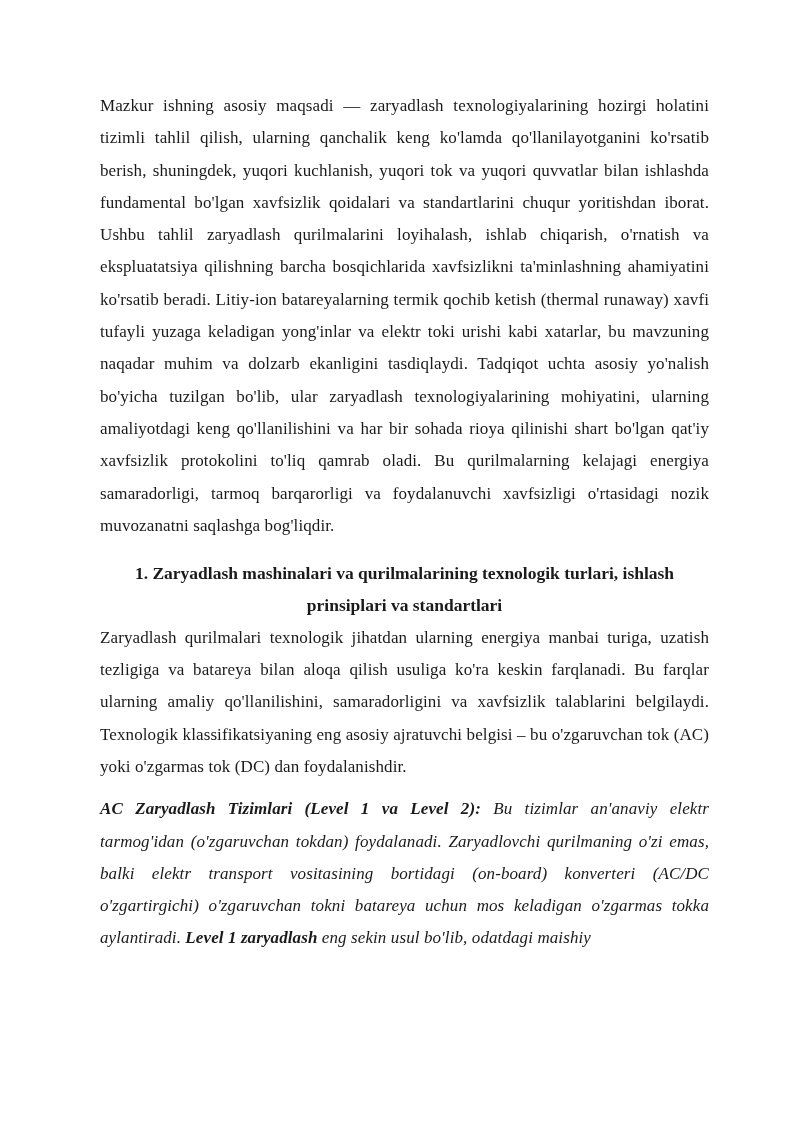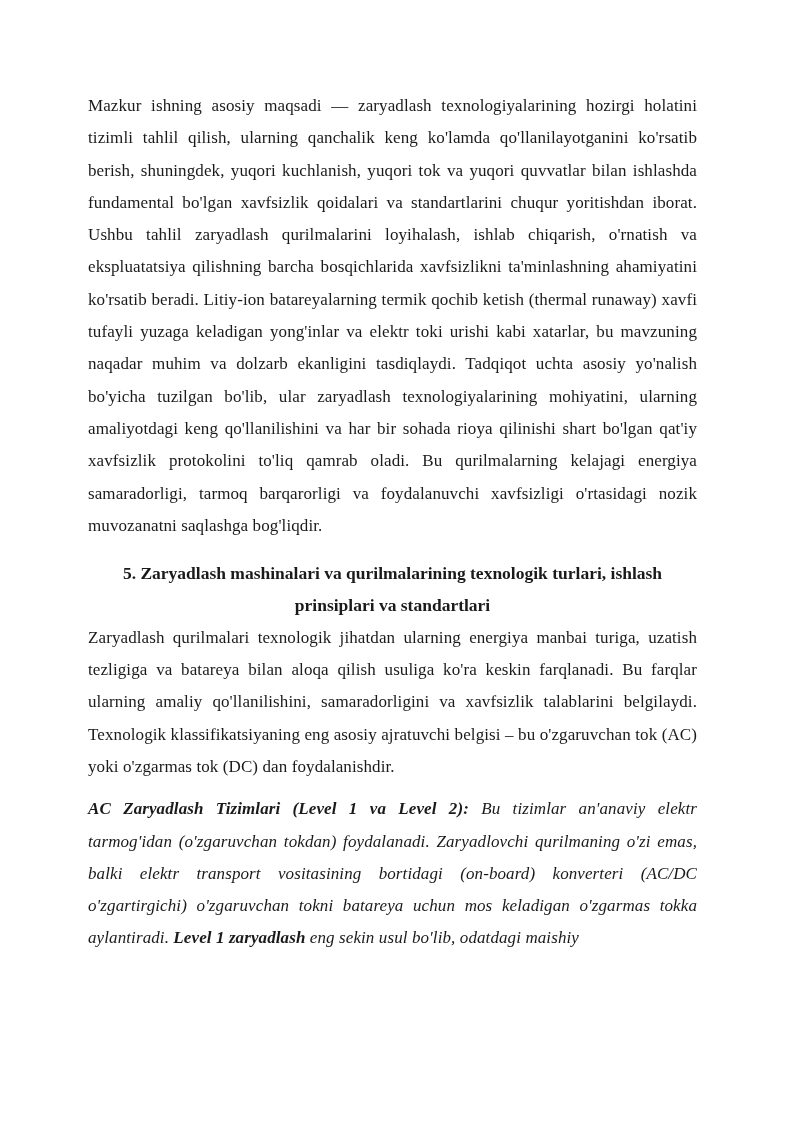--- a/index.html
+++ b/index.html
@@ -12,21 +12,21 @@
     width: 800px;
     height: 1131px;
     margin: 0 auto;
     background: #ffffff;
     overflow: hidden;
     font-family: "Liberation Serif", "DejaVu Serif", serif;
     color: #1a1a1a;
   }
   .page-inner {
     position: absolute;
-    left: 88px;
+    left: 100px;
     top: 90px;
     width: 609px;
   }
   p.body-text {
     margin: 0;
     font-size: 17px;
     line-height: 32.3px;
     text-align: justify;
     letter-spacing: 0.1px;
   }
@@ -46,20 +46,20 @@
   }
 </style>
 </head>
 <body>
 
 <div class="page">
   <div class="page-inner">
 
     <p class="body-text">Mazkur ishning asosiy maqsadi — zaryadlash texnologiyalarining hozirgi holatini tizimli tahlil qilish, ularning qanchalik keng ko'lamda qo'llanilayotganini ko'rsatib berish, shuningdek, yuqori kuchlanish, yuqori tok va yuqori quvvatlar bilan ishlashda fundamental bo'lgan xavfsizlik qoidalari va standartlarini chuqur yoritishdan iborat. Ushbu tahlil zaryadlash qurilmalarini loyihalash, ishlab chiqarish, o'rnatish va ekspluatatsiya qilishning barcha bosqichlarida xavfsizlikni ta'minlashning ahamiyatini ko'rsatib beradi. Litiy-ion batareyalarning termik qochib ketish (thermal runaway) xavfi tufayli yuzaga keladigan yong'inlar va elektr toki urishi kabi xatarlar, bu mavzuning naqadar muhim va dolzarb ekanligini tasdiqlaydi. Tadqiqot uchta asosiy yo'nalish bo'yicha tuzilgan bo'lib, ular zaryadlash texnologiyalarining mohiyatini, ularning amaliyotdagi keng qo'llanilishini va har bir sohada rioya qilinishi shart bo'lgan qat'iy xavfsizlik protokolini to'liq qamrab oladi. Bu qurilmalarning kelajagi energiya samaradorligi, tarmoq barqarorligi va foydalanuvchi xavfsizligi o'rtasidagi nozik muvozanatni saqlashga bog'liqdir.</p>
 
-    <h2 class="section-heading">5. Zaryadlash mashinalari va qurilmalarining texnologik turlari, ishlash prinsiplari va standartlari</h2>
+    <h2 class="section-heading">1. Zaryadlash mashinalari va qurilmalarining texnologik turlari, ishlash prinsiplari va standartlari</h2>
 
     <p class="body-text">Zaryadlash qurilmalari texnologik jihatdan ularning energiya manbai turiga, uzatish tezligiga va batareya bilan aloqa qilish usuliga ko'ra keskin farqlanadi. Bu farqlar ularning amaliy qo'llanilishini, samaradorligini va xavfsizlik talablarini belgilaydi. Texnologik klassifikatsiyaning eng asosiy ajratuvchi belgisi – bu o'zgaruvchan tok (AC) yoki o'zgarmas tok (DC) dan foydalanishdir.</p>
 
     <p class="body-text para-ac"><strong class="bold-run">AC Zaryadlash Tizimlari (Level 1 va Level 2):</strong><span> Bu tizimlar an'anaviy elektr tarmog'idan (o'zgaruvchan tokdan) foydalanadi. Zaryadlovchi qurilmaning o'zi emas, balki elektr transport vositasining bortidagi (on-board) konverteri (AC/DC o'zgartirgichi) o'zgaruvchan tokni batareya uchun mos keladigan o'zgarmas tokka aylantiradi. </span><strong class="bold-run">Level 1 zaryadlash</strong><span> eng sekin usul bo'lib, odatdagi maishiy</span></p>
 
   </div>
 </div>
 
 </body></html>

